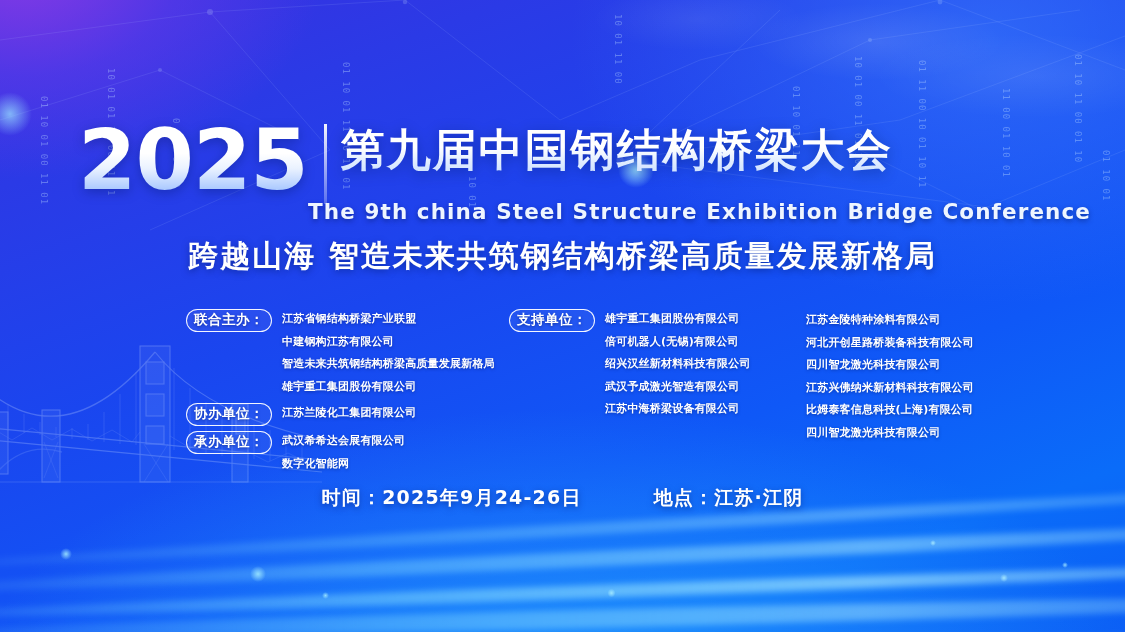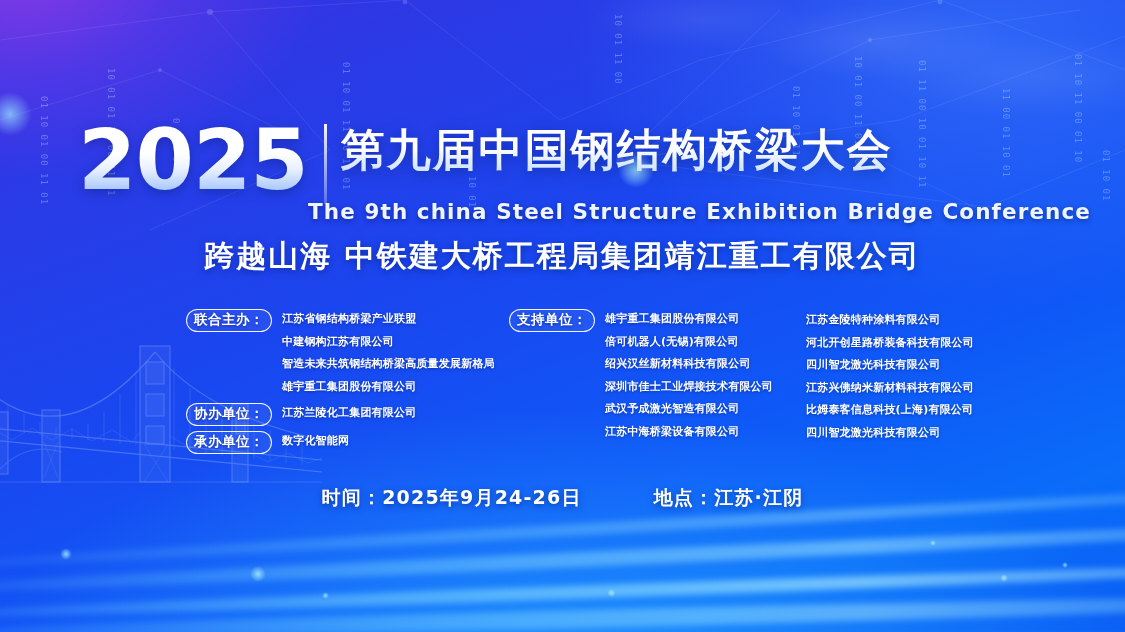--- a/index.html
+++ b/index.html
@@ -232,21 +232,21 @@
     <path d="M0,146 Q30,108 70,120" stroke="rgba(200,225,255,.5)" stroke-width="1.4" fill="none"></path>
   </svg>
 
   <div class="title-row">
     <div class="year">2025</div>
     <div class="divider"></div>
     <div class="cn-title">第九届中国钢结构桥梁大会</div>
   </div>
   <div class="en-title">The 9th china Steel Structure Exhibition Bridge Conference</div>
 
-  <div class="slogan">跨越山海 中铁建大桥工程局集团靖江重工有限公司</div>
+  <div class="slogan">跨越山海 智造未来共筑钢结构桥梁高质量发展新格局</div>
 
   <div class="sponsors">
 
     <div class="col col-a" style="top:0;">
       <div class="grp">
         <div class="pill">联合主办：</div>
         <div class="names">
           <div class="nm">江苏省钢结构桥梁产业联盟</div>
           <div class="nm">中建钢构江苏有限公司</div>
           <div class="nm">智造未来共筑钢结构桥梁高质量发展新格局</div>
@@ -257,33 +257,33 @@
       <div class="grp" style="margin-top:4px;">
         <div class="pill">协办单位：</div>
         <div class="names">
           <div class="nm">江苏兰陵化工集团有限公司</div>
         </div>
       </div>
 
       <div class="grp" style="margin-top:4px;">
         <div class="pill">承办单位：</div>
         <div class="names">
+          <div class="nm">武汉希希达会展有限公司</div>
           <div class="nm">数字化智能网</div>
         </div>
       </div>
     </div>
 
     <div class="col col-b" style="top:0;">
       <div class="grp">
         <div class="pill">支持单位：</div>
         <div class="names">
           <div class="nm">雄宇重工集团股份有限公司</div>
           <div class="nm">倍可机器人(无锡)有限公司</div>
           <div class="nm">绍兴汉丝新材料科技有限公司</div>
-          <div class="nm">深圳市佳士工业焊接技术有限公司</div>
           <div class="nm">武汉予成激光智造有限公司</div>
           <div class="nm">江苏中海桥梁设备有限公司</div>
         </div>
       </div>
     </div>
 
     <div class="col col-c" style="top:1px;">
       <div class="names" style="margin-left:0;">
         <div class="nm">江苏金陵特种涂料有限公司</div>
         <div class="nm">河北开创星路桥装备科技有限公司</div>

